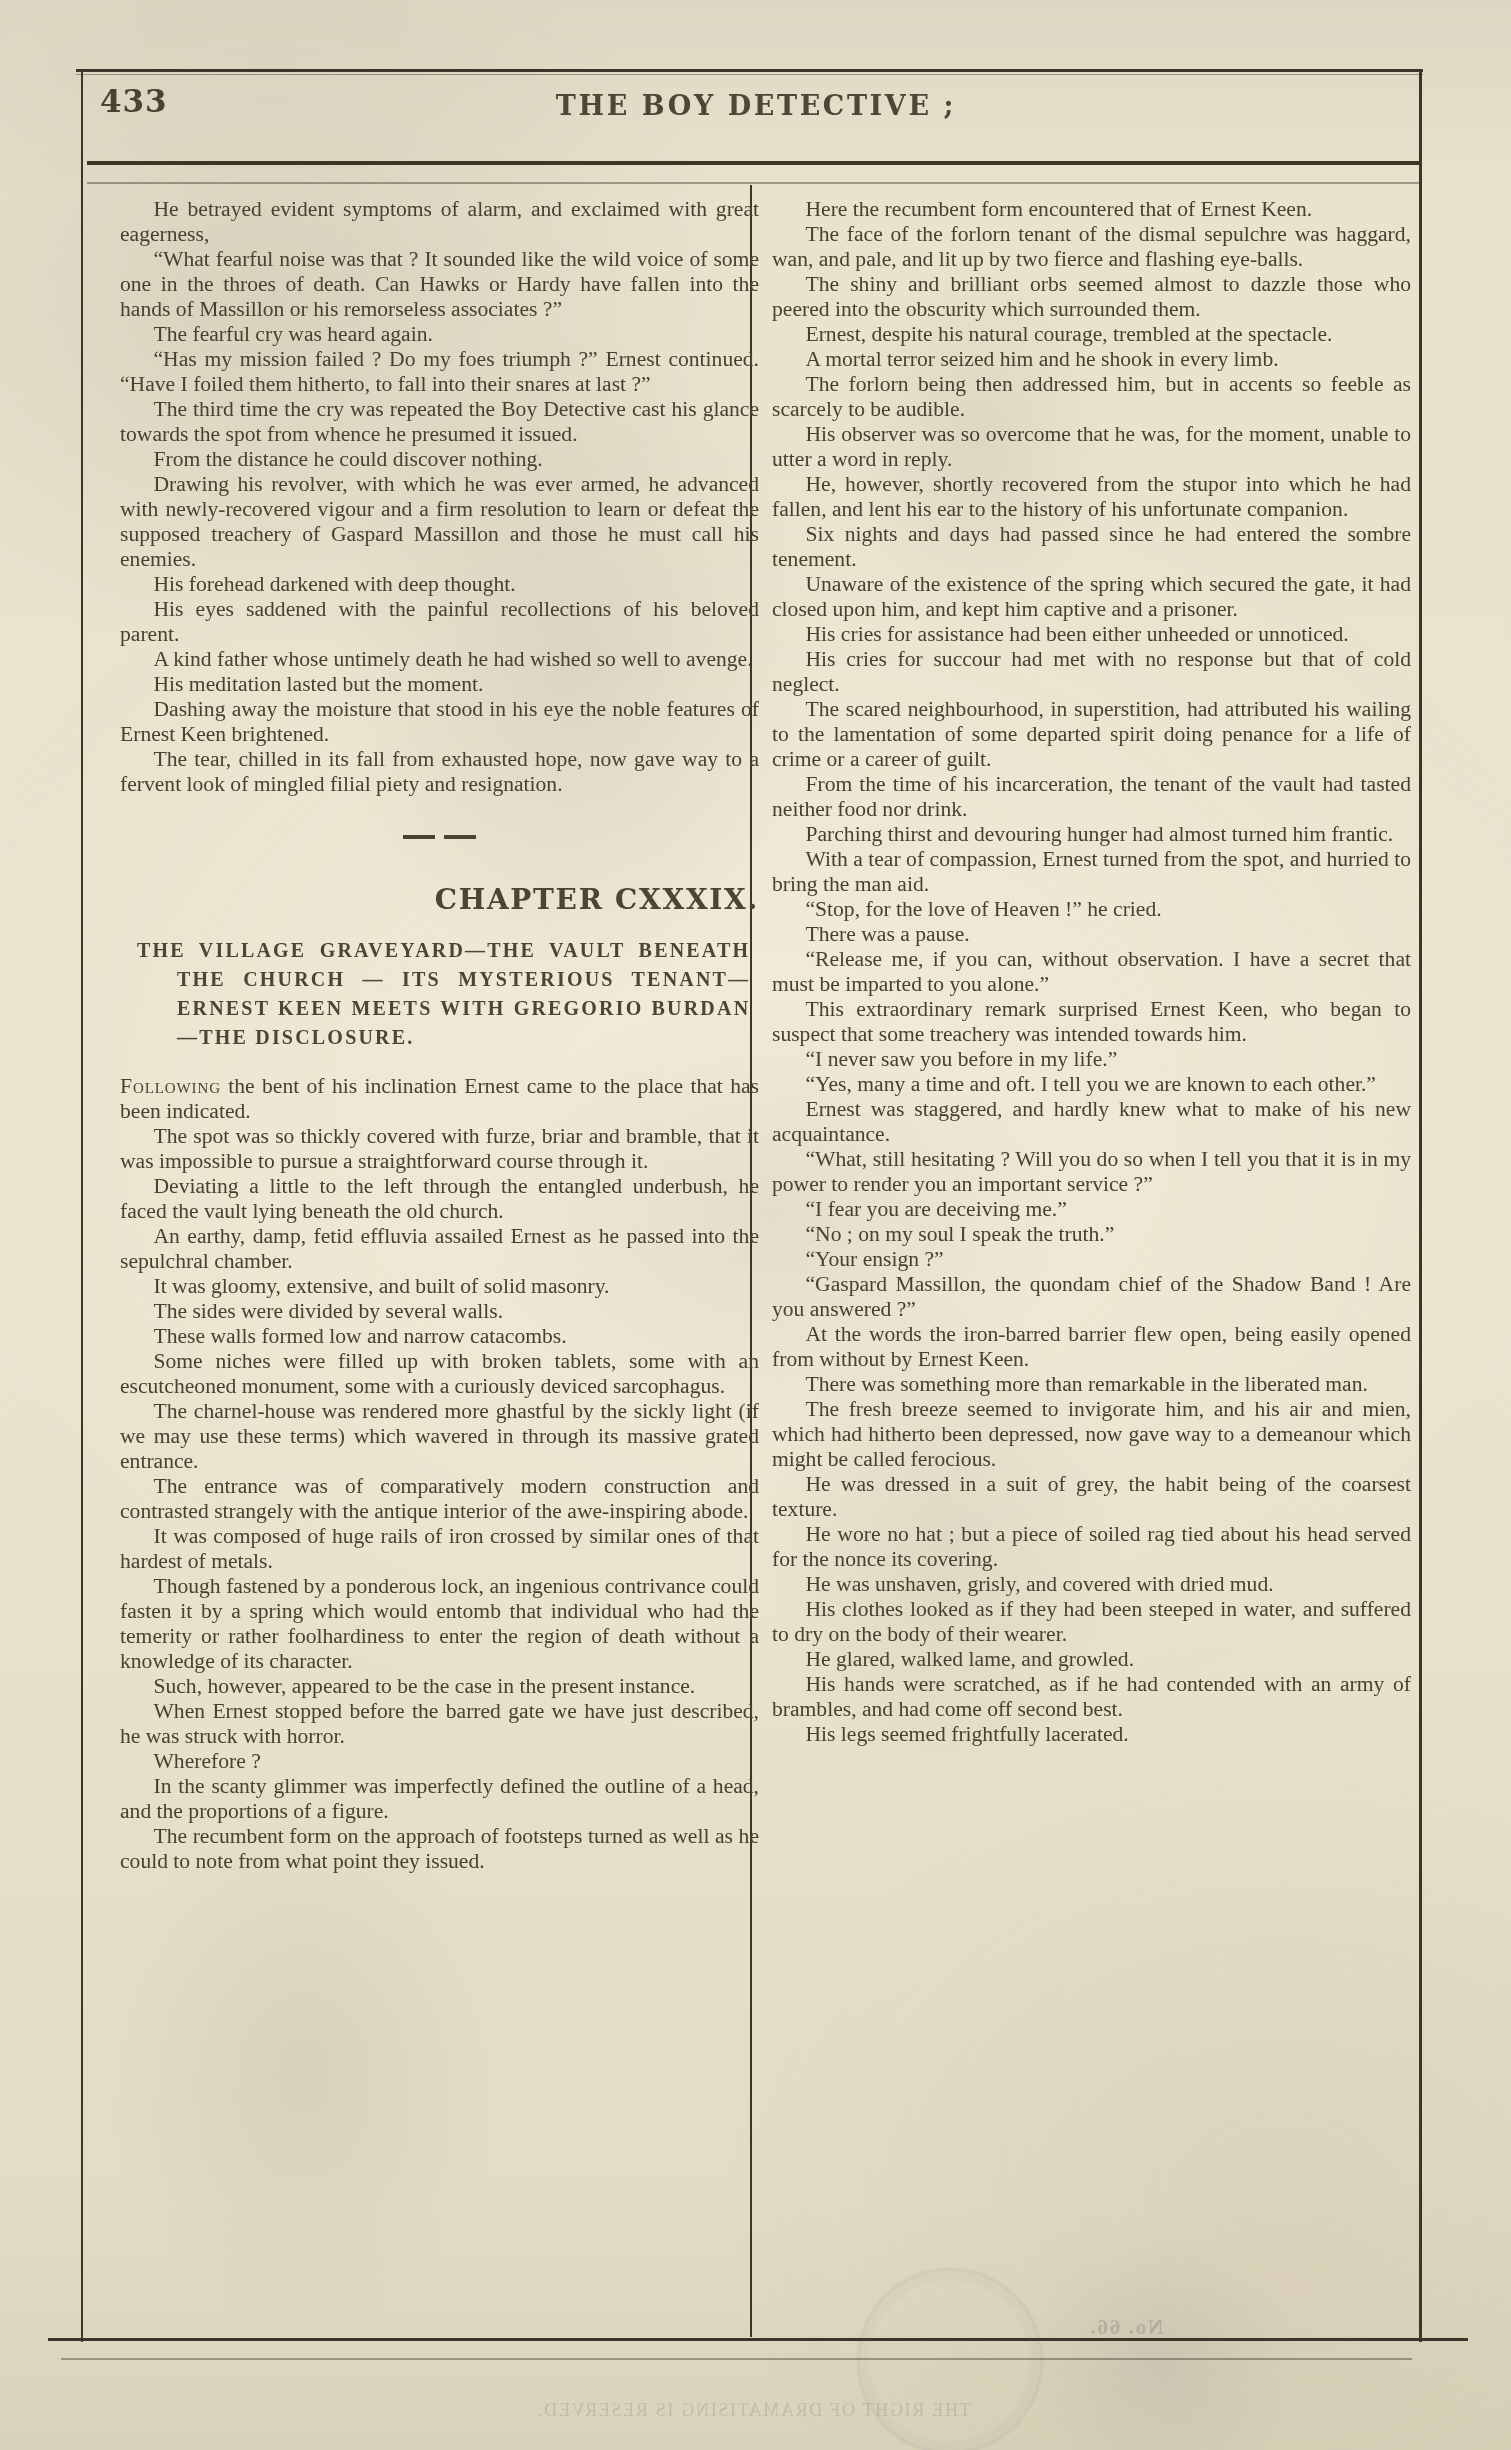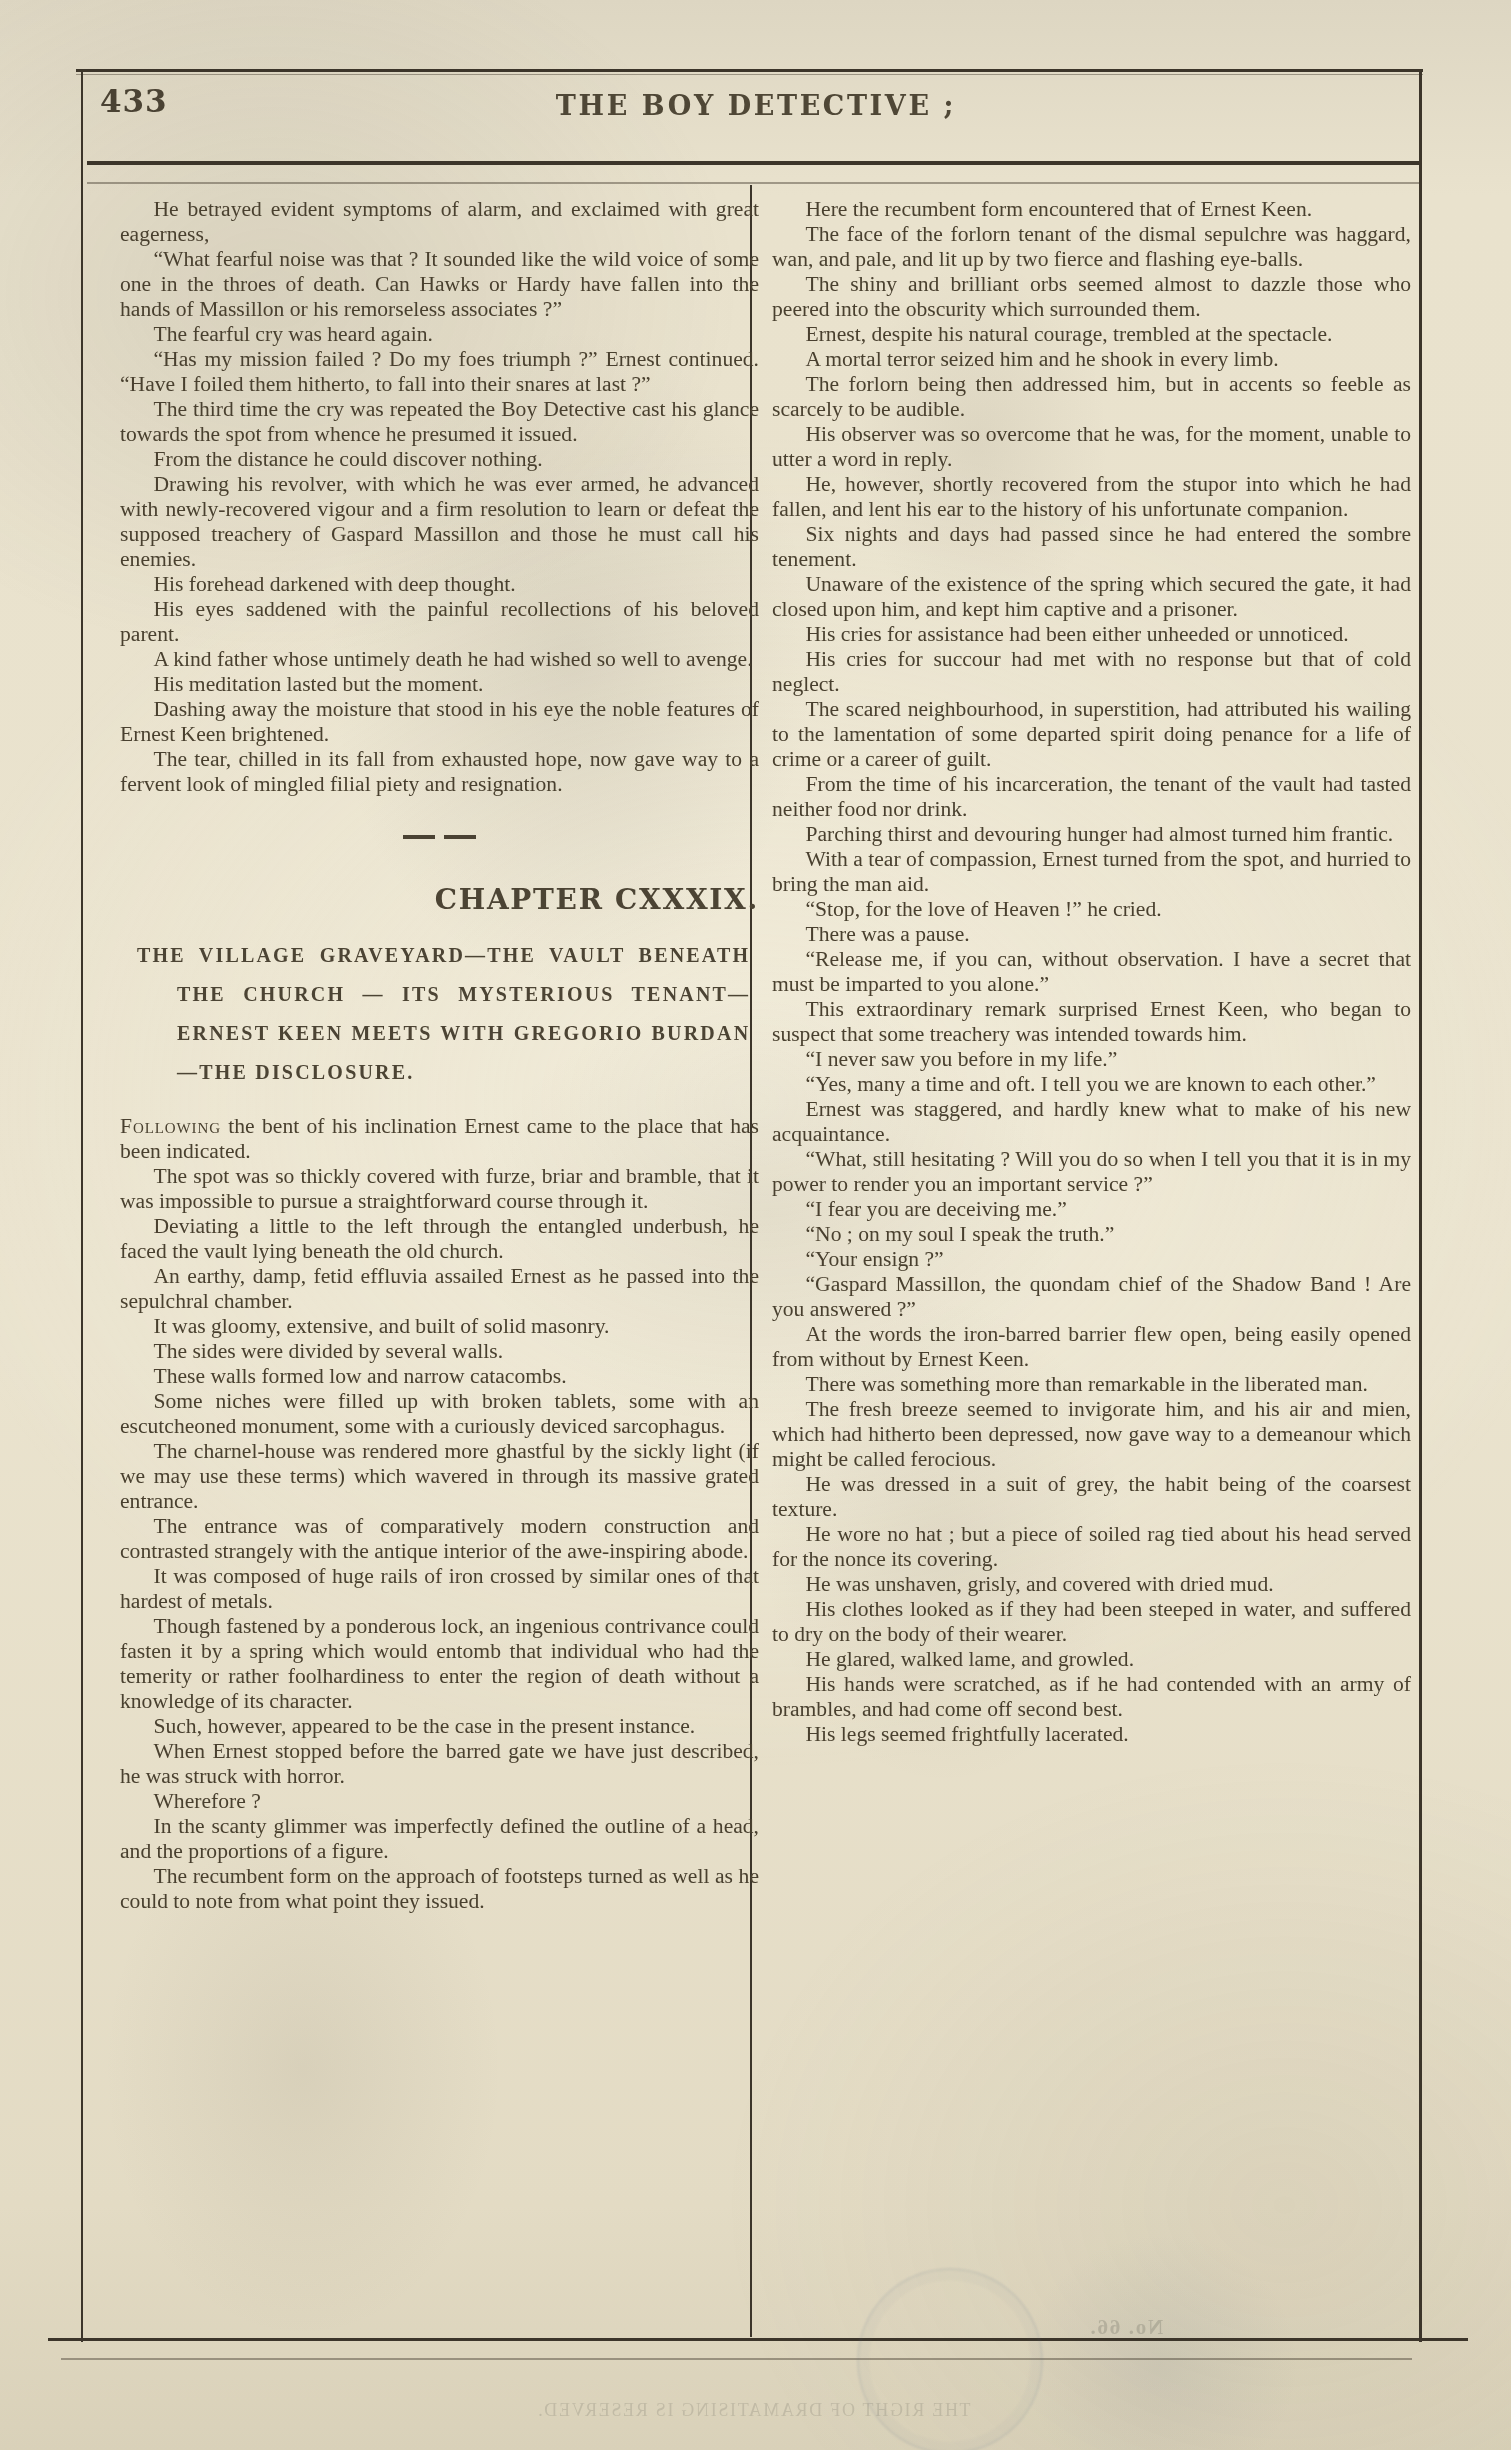--- a/index.html
+++ b/index.html
@@ -48,21 +48,21 @@
     width:73px;height:3.5px;margin:38px auto 48px auto;border:0;
     background:linear-gradient(90deg,#4a4233 0 44%,rgba(0,0,0,0) 44% 56%,#4a4233 56%);
   }
   .chapter-heading{
     text-align:right;text-indent:0;margin:0 0 24px 0;
     font-family:"DejaVu Serif", serif;font-size:28px;font-weight:bold;
     letter-spacing:1.7px;color:#4c4434;
   }
   .chapter-subtitle{
     margin:0 0 22.5px 0;text-indent:-40px;padding-left:57px;padding-right:8.7px;
-    font-size:20px;line-height:39px;letter-spacing:2.2px;font-weight:bold;
+    font-size:20px;line-height:29px;letter-spacing:2.2px;font-weight:bold;
     color:#4c4434;
   }
   .lead-word{font-variant-caps:small-caps;letter-spacing:0.9px;}
 
   
   .ghost{position:absolute;transform:scaleX(-1);color:#6b6a5e;opacity:.28;
     font-size:21px;letter-spacing:1.7px;pointer-events:none;filter:blur(0.5px);}
   .ghost-no{left:996px;top:2315px;width:260px;text-align:center;font-weight:bold;}
   .ghost-notice{left:364px;top:2400px;width:779px;text-align:center;font-size:18px;opacity:.22;}
   .ghost-stamp{

